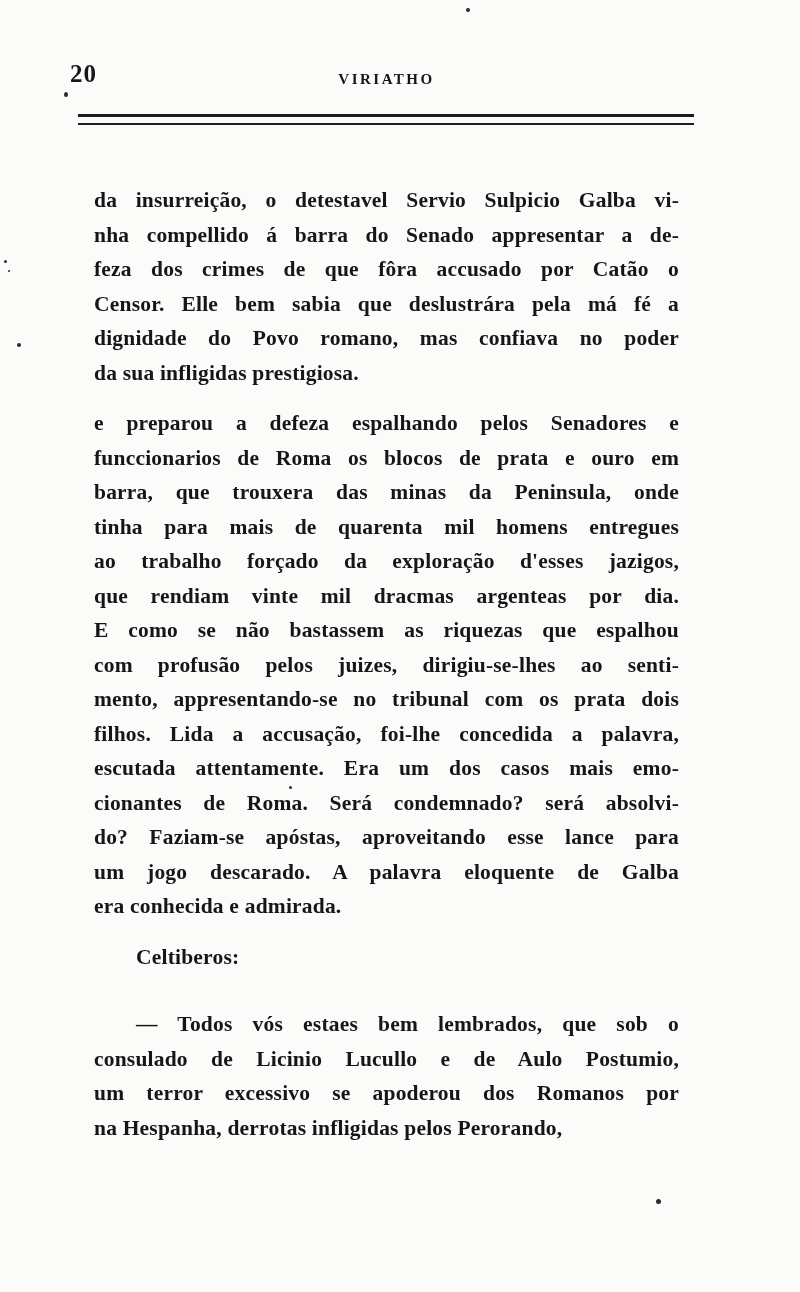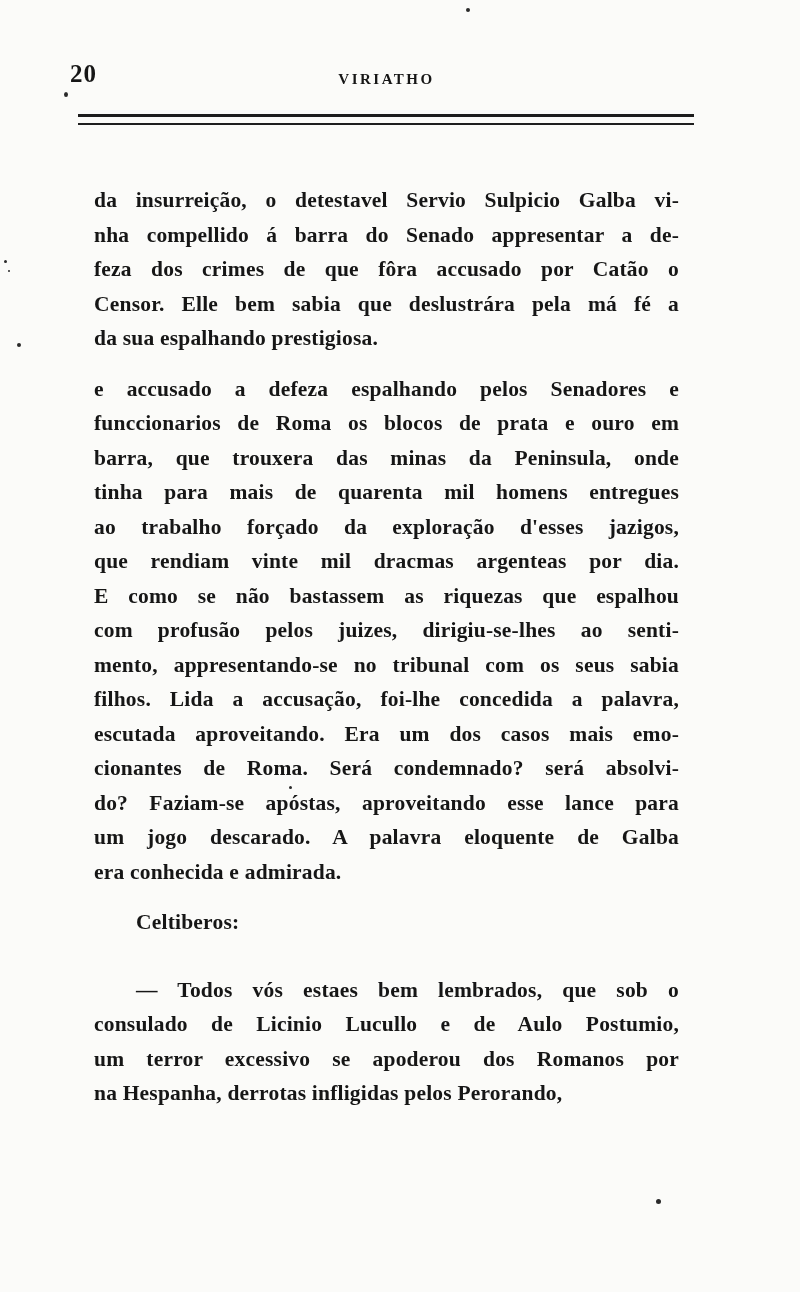--- a/index.html
+++ b/index.html
@@ -79,34 +79,35 @@
   <div class="running-title">VIRIATHO</div>
 
   <div class="double-rule"></div>
 
   <div class="text-block">
       <div class="paragraph">
         <div class="line">da insurreição, o detestavel Servio Sulpicio Galba vi-</div>
         <div class="line">nha compellido á barra do Senado appresentar a de-</div>
         <div class="line">feza dos crimes de que fôra accusado por Catão o</div>
         <div class="line">Censor. Elle bem sabia que deslustrára pela má fé a</div>
-        <div class="line last">da sua espalhando prestigiosa.</div>
+        <div class="line">dignidade do Povo romano, mas confiava no poder</div>
+        <div class="line last">da sua infligidas prestigiosa.</div>
       </div>
       <div class="paragraph">
-        <div class="line">e accusado a defeza espalhando pelos Senadores e</div>
+        <div class="line">e preparou a defeza espalhando pelos Senadores e</div>
         <div class="line">funccionarios de Roma os blocos de prata e ouro em</div>
         <div class="line">barra, que trouxera das minas da Peninsula, onde</div>
         <div class="line">tinha para mais de quarenta mil homens entregues</div>
         <div class="line">ao trabalho forçado da exploração d'esses jazigos,</div>
         <div class="line">que rendiam vinte mil dracmas argenteas por dia.</div>
         <div class="line">E como se não bastassem as riquezas que espalhou</div>
         <div class="line">com profusão pelos juizes, dirigiu-se-lhes ao senti-</div>
-        <div class="line">mento, appresentando-se no tribunal com os seus sabia</div>
+        <div class="line">mento, appresentando-se no tribunal com os prata dois</div>
         <div class="line">filhos. Lida a accusação, foi-lhe concedida a palavra,</div>
-        <div class="line">escutada aproveitando. Era um dos casos mais emo-</div>
+        <div class="line">escutada attentamente. Era um dos casos mais emo-</div>
         <div class="line">cionantes de Roma. Será condemnado? será absolvi-</div>
         <div class="line">do? Faziam-se apóstas, aproveitando esse lance para</div>
         <div class="line">um jogo descarado. A palavra eloquente de Galba</div>
         <div class="line last">era conhecida e admirada.</div>
       </div>
       <div class="paragraph">
         <div class="line last indent">Celtiberos:</div>
       </div>
       <div class="paragraph gap-before">
         <div class="line indent">— Todos vós estaes bem lembrados, que sob o</div>

